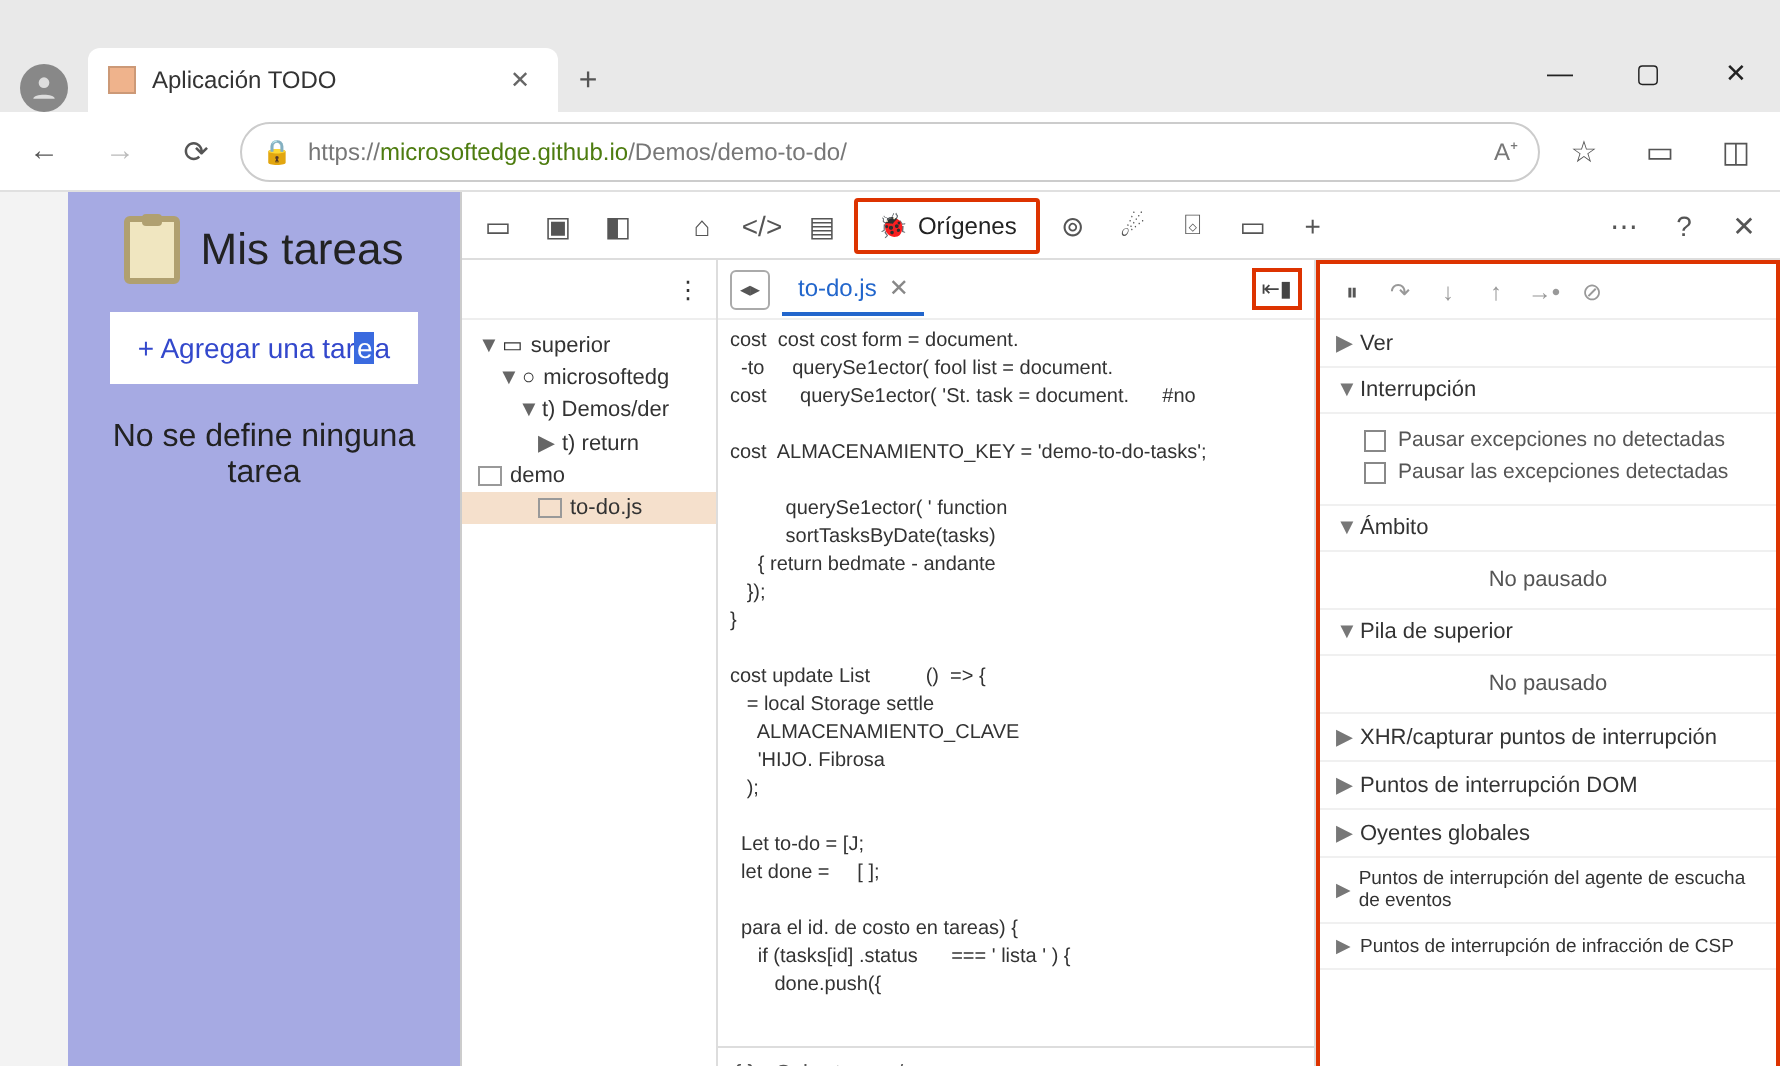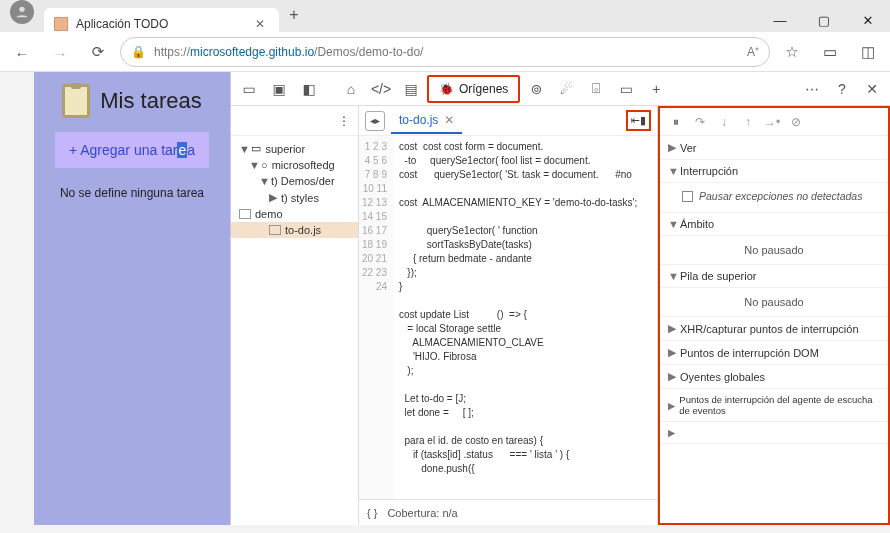--- a/index.html
+++ b/index.html
@@ -1,44 +1,44 @@
 <!DOCTYPE html>
 <html><head>
 <meta charset="utf-8">
 <style>
 * { margin: 0; padding: 0; box-sizing: border-box; font-family: "Segoe UI", Arial, sans-serif; }
 body { width: 890px; height: 533px; background: #f3f3f3; overflow: hidden; font-size: 12px; color: #333; }
 
 
-.titlebar { height: 32px; display: flex; align-items: flex-start; background: #e9e9e9; }
+.titlebar { height: 56px; display: flex; align-items: flex-end; background: #e9e9e9; }
 .avatar { width: 24px; height: 24px; border-radius: 50%; background: #888; margin: 0 10px; display:flex; align-items:center; justify-content:center; }
 .avatar svg { width:16px; height:16px; fill:#ddd; }
 .tab { background: #fff; width: 235px; height: 32px; border-radius: 6px 6px 0 0; display: flex; align-items: center; padding: 0 10px; margin-top: 8px; gap: 8px; }
 .tab-favicon { width:14px; height:14px; background:#efb38c; border:1px solid #c97; }
 .tab-title { flex:1; font-size: 12px; }
 .tab-close { width:14px; color:#666; cursor:pointer; }
 .new-tab { width:30px; height:30px; display:flex; align-items:center; justify-content:center; color:#555; font-size:16px; }
 .win-controls { margin-left:auto; display:flex; }
 .win-btn { width:44px; height:40px; display:flex; align-items:center; justify-content:center; font-size:13px; color:#222; }
 
 .toolbar { height: 40px; display:flex; align-items:center; background:#fff; gap:6px; padding: 0 6px; border-bottom:1px solid #e0e0e0;}
 .tb-icon { width:32px; height:32px; display:flex; align-items:center; justify-content:center; color:#555; font-size:15px; border-radius:4px; }
 .urlbar { flex:1; height:30px; border:1px solid #ccc; border-radius:16px; display:flex; align-items:center; padding:0 10px; gap:8px; font-size:12px; color:#777;}
-.urlbar .host { color:#0369a1; }
+.urlbar .host { color:#4d7c0f; }
 
 
 .workspace { display:flex; height: calc(533px - 80px); margin-left: 34px; }
 .app-pane { width:196px; background:#a6aae3; display:flex; flex-direction:column; align-items:center; padding:12px 0; }
 .app-header { display:flex; align-items:center; gap:10px; margin-bottom:14px;}
 .clipboard-icon { width:28px; height:34px; background:#f0e6c0; border:3px solid #b0a070; border-radius:3px; position:relative; }
 .clipboard-icon::before{content:"";position:absolute;top:-4px;left:6px;width:10px;height:6px;background:#b0a070;border-radius:2px;}
 .app-title { font-size:22px; color:#222; }
-.add-task-btn { background:#c4b5fd; border:none; padding:10px 14px; font-size:14px; color:#3348cc; cursor:pointer; }
+.add-task-btn { background:#ffffff; border:none; padding:10px 14px; font-size:14px; color:#3348cc; cursor:pointer; }
 .task-highlight{ background:#3a6adf; color:#fff; padding:0 1px;}
-.empty-msg { margin-top:18px; font-size:12px; color:#222; text-align:center; padding:0 4px;}
+.empty-msg { margin-top:18px; font-size:16px; color:#222; text-align:center; padding:0 4px;}
 
 
 .devtools { flex:1; display:flex; flex-direction:column; background:#fff; border-left:1px solid #ccc; }
 .dt-toolbar { height:34px; display:flex; align-items:center; border-bottom:1px solid #ddd; padding:0 4px; gap:2px;}
 .dt-icon { width:28px; height:28px; display:flex; align-items:center; justify-content:center; color:#555; font-size:14px; }
 .dt-tab { padding:0 10px; height:28px; display:flex; align-items:center; gap:5px; font-size:12px; }
 .dt-tab.active { border:2px solid #d30; border-radius:2px; color:#222; }
 .dt-tab.active .bug-icon{color:#666;}
 .spacer { flex:1; }
 
@@ -66,21 +66,21 @@
 .code { flex:1; padding:4px 4px 0 6px; white-space:pre; color:#333; overflow:hidden; position:relative;}
 .editor-status { height:26px; border-top:1px solid #ddd; display:flex; align-items:center; gap:10px; padding:0 8px; font-size:11px; color:#555;}
 
 
 .debug-pane { width:232px; border:2px solid #d30; display:flex; flex-direction:column; font-size:11px; overflow:hidden;}
 .dbg-toolbar { height:28px; display:flex; align-items:center; gap:4px; padding:0 6px; border-bottom:1px solid #eee;}
 .dbg-icon{width:20px;height:20px;display:flex;align-items:center;justify-content:center;color:#999;font-size:12px;}
 .dbg-icon.pause{color:#555;}
 .section-hdr { display:flex; align-items:center; gap:4px; padding:5px 8px; border-bottom:1px solid #f0f0f0; color:#333; cursor:pointer;}
 .section-hdr .tw{color:#777;}
-.section-body { padding:5px 10px 8px 22px; border-bottom:1px solid #f0f0f0; color:#555;font-style:italic;}
+.section-body { padding:5px 10px 8px 22px; border-bottom:1px solid #f0f0f0; color:#555;}
 .chk-row { display:flex; align-items:center; gap:6px; padding:2px 0; font-size:10.5px;}
 .chk { width:11px; height:11px; border:1px solid #888; }
 .centered { text-align:center; padding:8px 0; color:#555; border-bottom:1px solid #f0f0f0;}
 .small { font-size:9.5px; }
 
 svg { display:block; }
 </style>
 </head>
 <body>
 
@@ -162,21 +162,21 @@
         <div class="tree-head">⋮</div>
         <div class="tree">
           <div class="tree-row"><span class="tw">▼</span>▭ <span>superior</span></div>
           <div class="tree-row" style="padding-left:18px"><span class="tw">▼</span>○ <span>microsoftedg</span></div>
           <div class="tree-row" style="padding-left:28px">
               <span class="tw">▼</span>
               <span>t) Demos/der</span>
             </div>
           <div class="tree-row" style="padding-left:38px">
               <span class="tw">▶</span>
-              <span>t) styles</span>
+              <span>t) return</span>
             </div>
           <div class="tree-row" style="">
               <span class="file-icon"></span> 
               <span>demo</span>
             </div>
           <div class="tree-row sel" style="padding-left:38px">
               <span class="file-icon"></span> 
               <span>to-do.js</span>
             </div>
         </div>
@@ -185,45 +185,20 @@
       <div class="editor-pane">
         <div class="editor-tabs">
           <div class="ed-nav">◂▸</div>
           <div class="ed-tab">
             <span>to-do.js</span>
             <span class="ed-tab-close">✕</span>
           </div>
           <div class="ed-right">⇤▮</div>
         </div>
         <div class="editor">
-          <div class="gutter" id="gutter">1
-2
-3
-4
-5
-6
-7
-8
-9
-10
-11
-12
-13
-14
-15
-16
-17
-18
-19
-20
-21
-22
-23
-24
-</div>
           <div class="code" id="code">cost  cost cost form = document.
   -to     querySe1ector( fool list = document.
 cost      querySe1ector( 'St. task = document.      #no
 
 cost  ALMACENAMIENTO_KEY = 'demo-to-do-tasks';
 
           querySe1ector( ' function
           sortTasksByDate(tasks)
      { return bedmate - andante
    });
@@ -264,20 +239,24 @@
           </div>
         <div class="section-hdr">
             <span class="tw">▼</span>
             <span>Interrupción</span>
           </div>
         <div class="section-body">
           <div class="chk-row">
               <span class="chk"></span>
               <span>Pausar excepciones no detectadas</span>
             </div>
+          <div class="chk-row">
+              <span class="chk"></span>
+              <span>Pausar las excepciones detectadas</span>
+            </div>
         </div>
         <div class="section-hdr">
             <span class="tw">▼</span>
             <span>Ámbito</span>
           </div>
         <div class="centered">No pausado</div>
         <div class="section-hdr">
             <span class="tw">▼</span>
             <span>Pila de superior</span>
           </div>
@@ -293,18 +272,19 @@
         <div class="section-hdr">
             <span class="tw">▶</span>
             <span>Oyentes globales</span>
           </div>
         <div class="section-hdr small">
             <span class="tw">▶</span>
             <span>Puntos de interrupción del agente de escucha de eventos</span>
           </div>
         <div class="section-hdr small">
             <span class="tw">▶</span>
+            <span>Puntos de interrupción de infracción de CSP</span>
           </div>
       </div>
 
     </div>
   </div>
 </div>
 
 </body></html>

